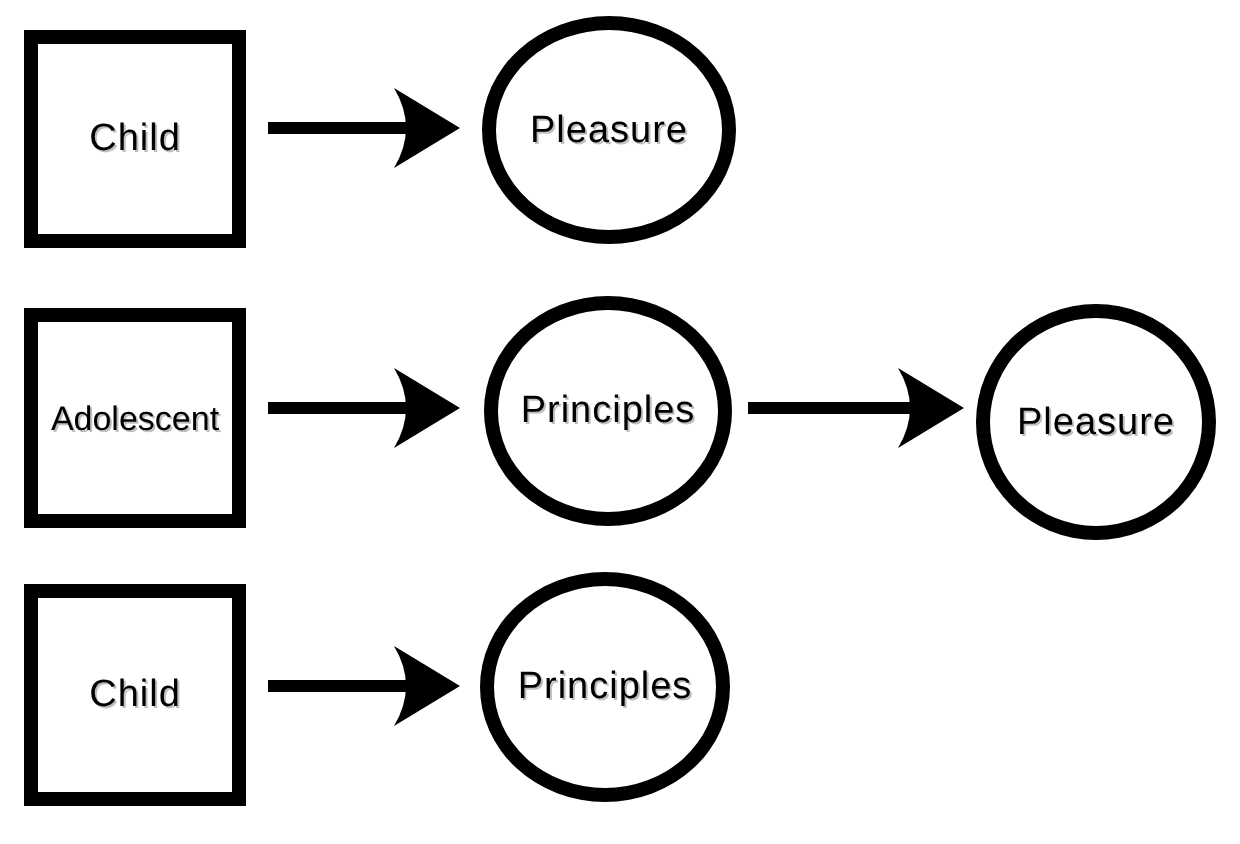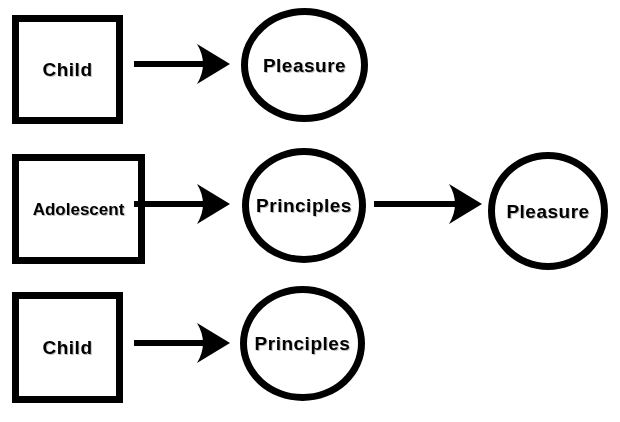--- a/index.html
+++ b/index.html
@@ -20,34 +20,34 @@
     box-sizing: border-box;
     background: #ffffff;
     border: 7px solid #000000;
     display: flex;
     align-items: center;
     justify-content: center;
   }
   .square { border-radius: 0; }
   .circle { border-radius: 50%; }
   .label {
-    font-weight: 700;
+    font-weight: 400;
     font-size: 19px;
     line-height: 1;
     color: #000000;
     white-space: nowrap;
     letter-spacing: 0.5px;
     text-shadow: 1px 1px 0 rgba(0,0,0,0.25);
   }
   .label.small { font-size: 17px; letter-spacing: 0; }
   .arrow { position: absolute; }
 
   
   #sq-child      { left: 12px;  top: 15px;  width: 111px; height: 109px; }
-  #sq-adolescent { left: 12px;  top: 154px; width: 133px; height: 110px; text-align: center; }
+  #sq-adolescent { left: 12px;  top: 154px; width: 111px; height: 110px; text-align: center; }
   #sq-adult      { left: 12px;  top: 292px; width: 111px; height: 111px; }
 
   #ci-pleasure-1   { left: 241px; top: 8px;   width: 127px; height: 114px; }
   #ci-principles-1 { left: 242px; top: 148px; width: 124px; height: 115px; }
   #ci-pleasure-2   { left: 488px; top: 152px; width: 120px; height: 118px; }
   #ci-principles-2 { left: 240px; top: 286px; width: 125px; height: 115px; }
 
   #ar-row1       { left: 134px; top: 42px;  }
   #ar-row2-left  { left: 134px; top: 182px; }
   #ar-row2-right { left: 374px; top: 182px; }

